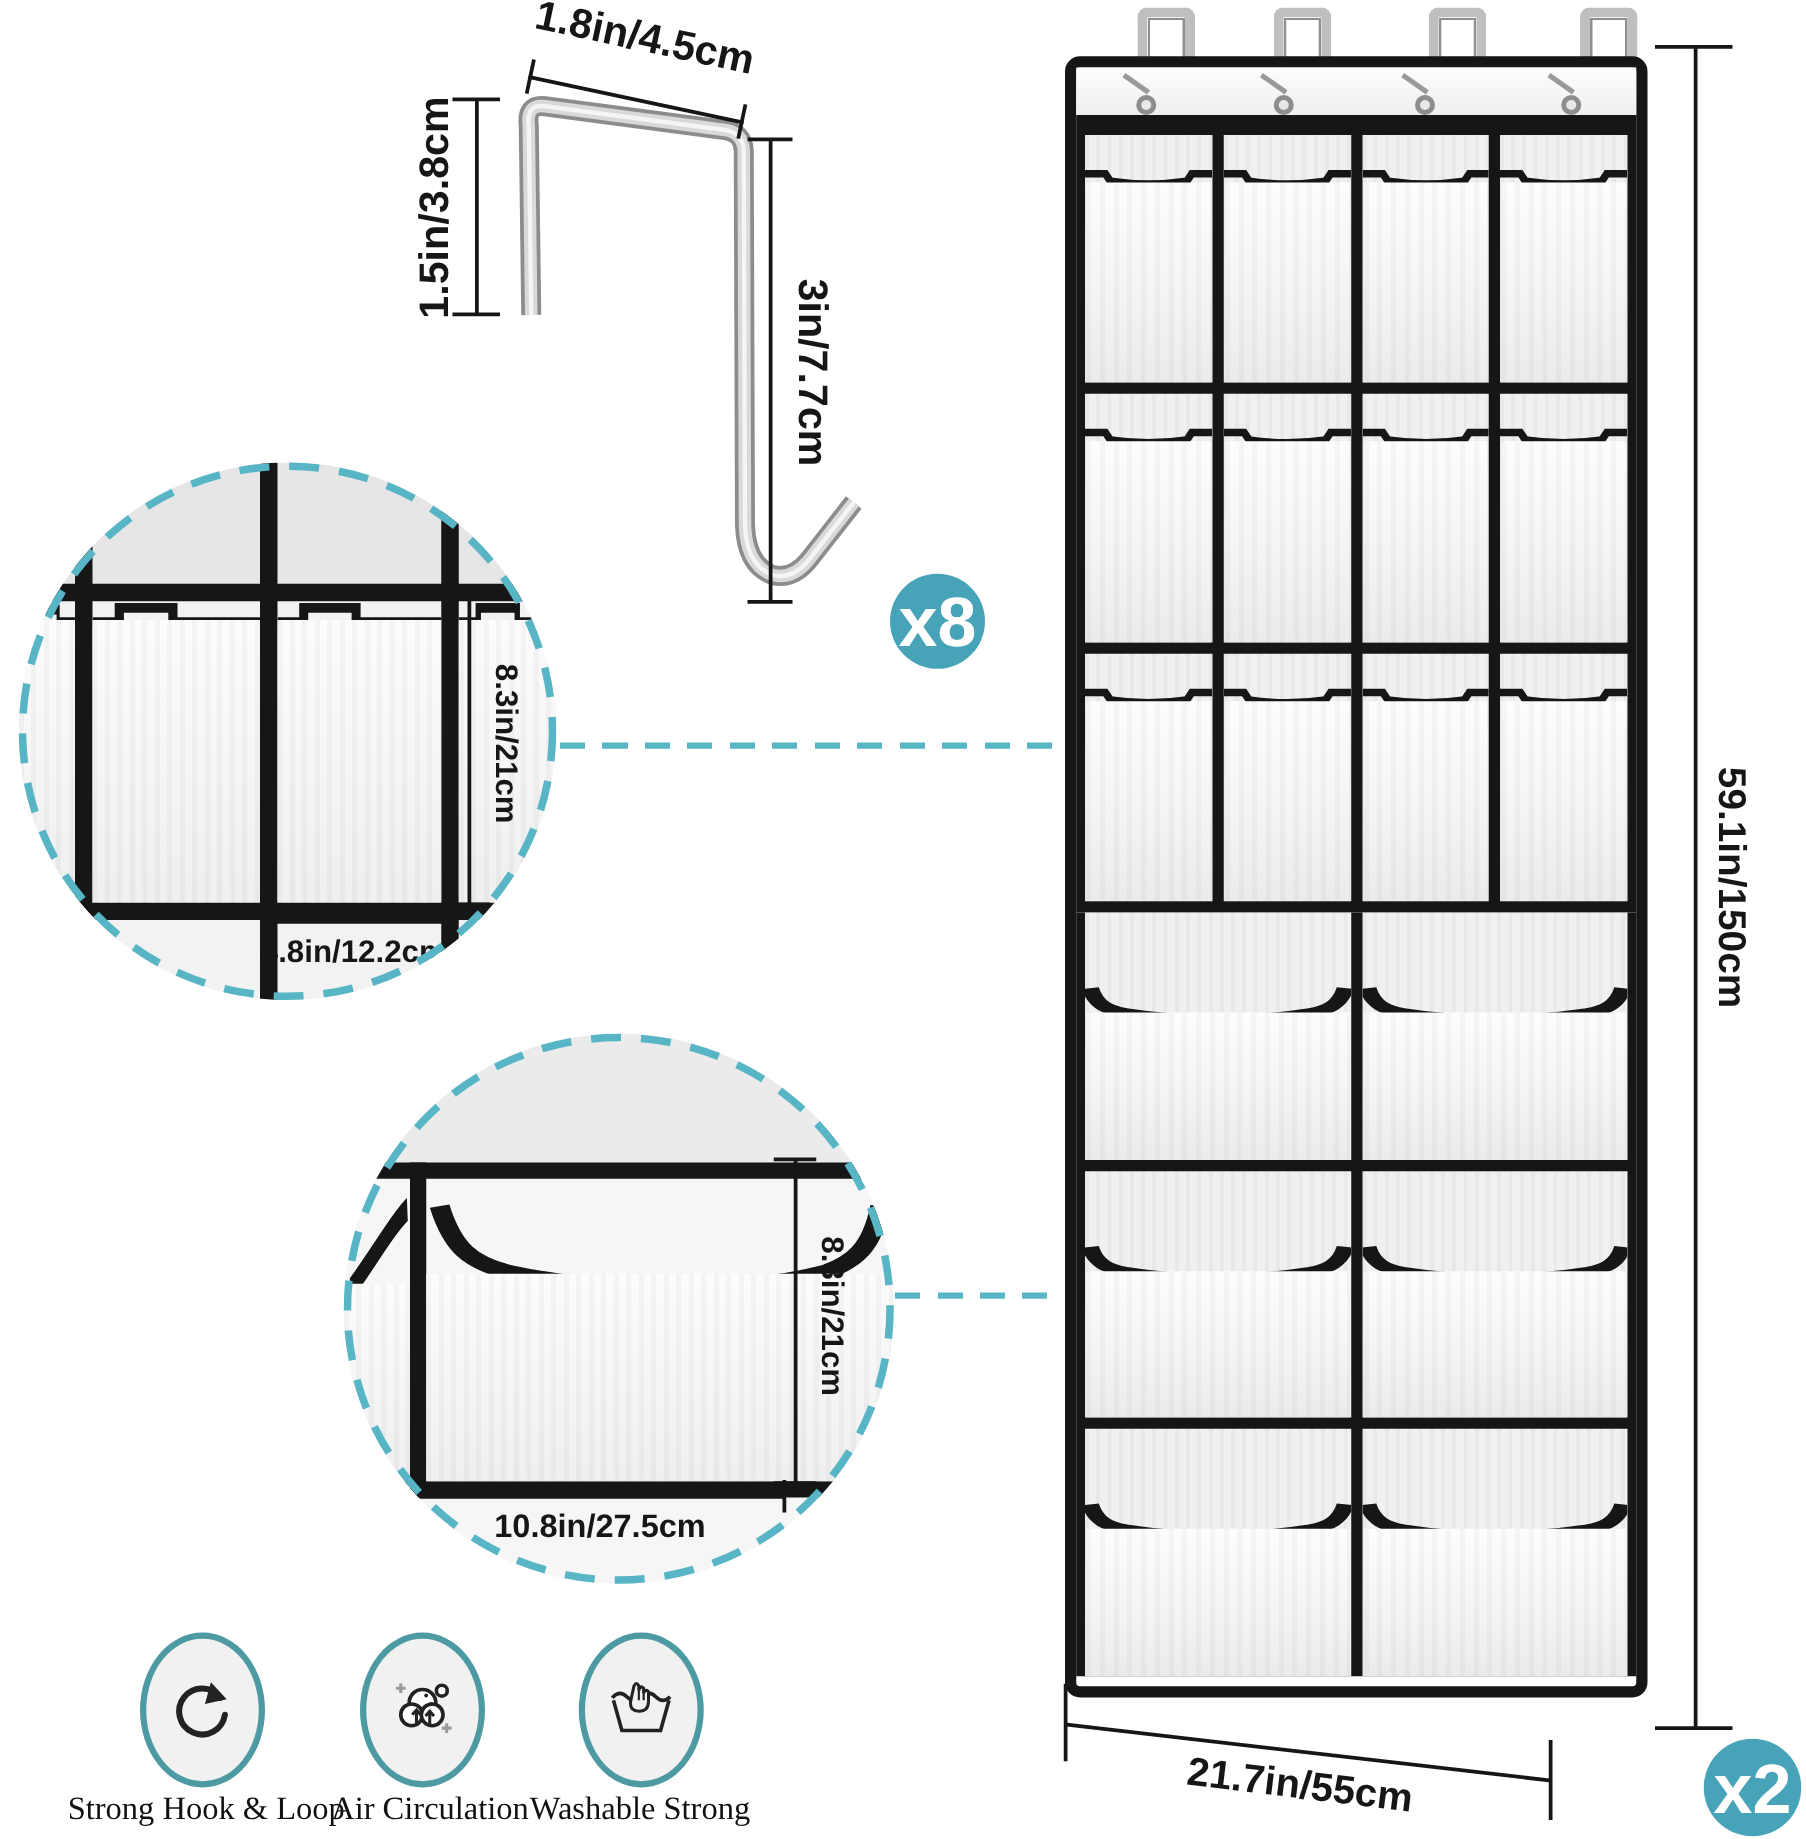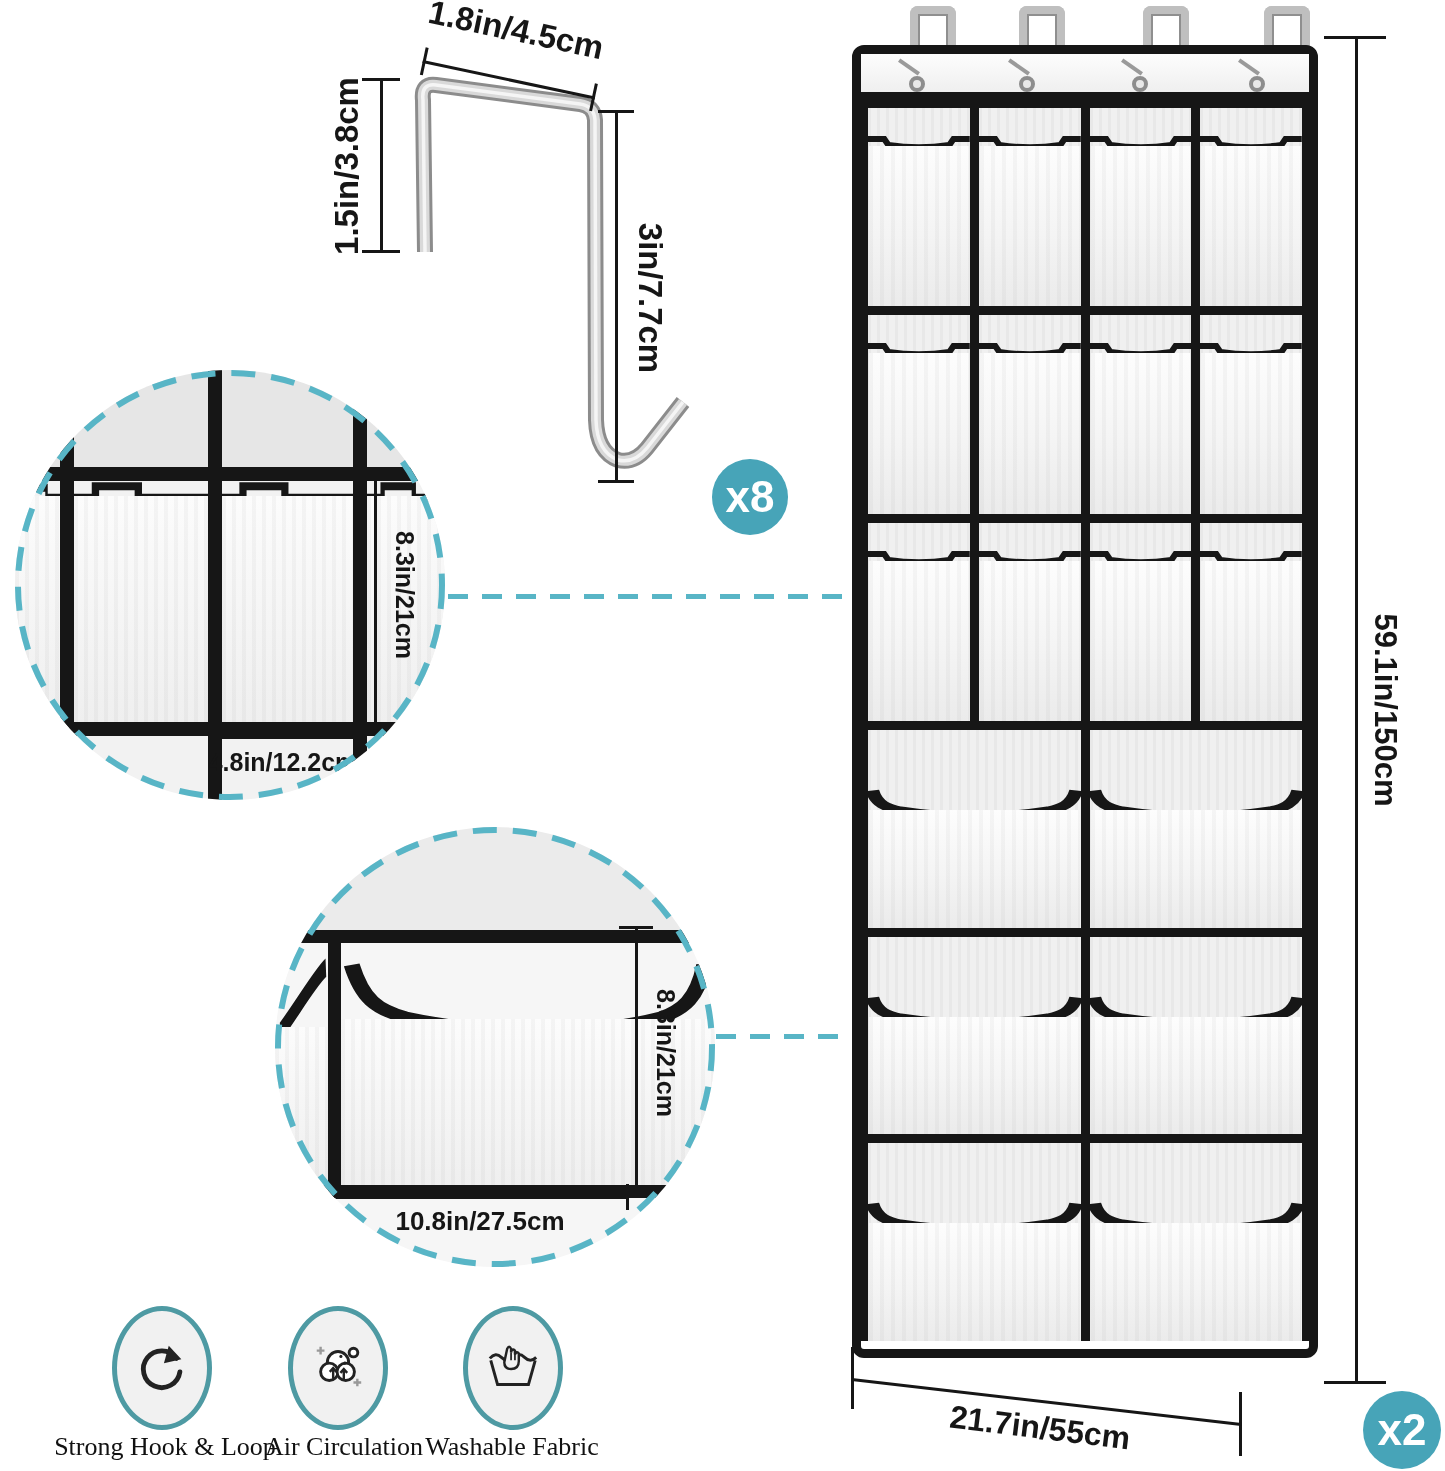--- a/index.html
+++ b/index.html
@@ -17,21 +17,21 @@
   .hline{position:absolute;height:3px;background:var(--ink);}
   .dim-label{position:absolute;font-weight:bold;white-space:nowrap;color:var(--ink);
              transform:translate(-50%,-50%);}
   .rot90{transform:translate(-50%,-50%) rotate(90deg);}
   .rotm90{transform:translate(-50%,-50%) rotate(-90deg);}
   .dash-h{position:absolute;height:5px;
           background:repeating-linear-gradient(90deg,var(--dash) 0 20px,transparent 20px 34px);}
   
   .qty-badge{position:absolute;border-radius:50%;background:var(--teal);color:#fff;
              display:flex;align-items:center;justify-content:center;
-             font-weight:bold;font-size:44px;z-index:6;}
+             font-weight:bold;font-size:56px;z-index:6;}
   
   .door-hook{position:absolute;width:46px;height:46px;border:8px solid #bfbfbf;border-bottom:none;
              border-radius:8px 8px 0 0;box-shadow:inset 0 0 0 2px #8f8f8f;z-index:0;}
   #organizer{position:absolute;left:852px;top:45px;width:466px;height:1313px;background:#fff;
              border:9px solid var(--ink);border-radius:12px;z-index:1;}
   #org-header{position:relative;height:46px;border-bottom:8px solid var(--ink);
               background:linear-gradient(#fdfdfd,#efefef);}
   .grommet{position:absolute;top:22px;width:16px;height:16px;border-radius:50%;
            border:4px solid #8d8d8d;background:#e8e8e8;}
   .grommet::after{content:"";position:absolute;left:-16px;top:-15px;width:24px;height:4px;
@@ -394,15 +394,15 @@
   <div class="feat-label" style="left:344px;">Air Circulation</div>
 
   <div class="feat-circle" style="left:463px;top:1306px;">
     <svg width="58" height="58" viewBox="0 0 60 60">
       <path d="M6,20 Q12,13 18,19 Q24,25 30,19 Q36,13 42,19 Q48,25 54,19" fill="none" stroke="#222" stroke-width="3"></path>
       <path d="M7,22 L14,47 L46,47 L53,22" fill="none" stroke="#222" stroke-width="3"></path>
       <path d="M24,10 q2,-4 4,0 l0,4 q1,-5 4,-2 l0,4 q2,-4 4,-1 l0,8 q0,8 -8,8 q-7,0 -7,-7 z" fill="#f1f1f1" stroke="#222" stroke-width="2.5"></path>
       <path d="M28,14 v8 M32,14 v8" stroke="#222" stroke-width="1.8" fill="none"></path>
     </svg>
   </div>
-  <div class="feat-label" style="left:512px;">Washable Fabric</div>
+  <div class="feat-label" style="left:512px;">Washable Strong</div>
 
 </div>
 
 </body></html>

